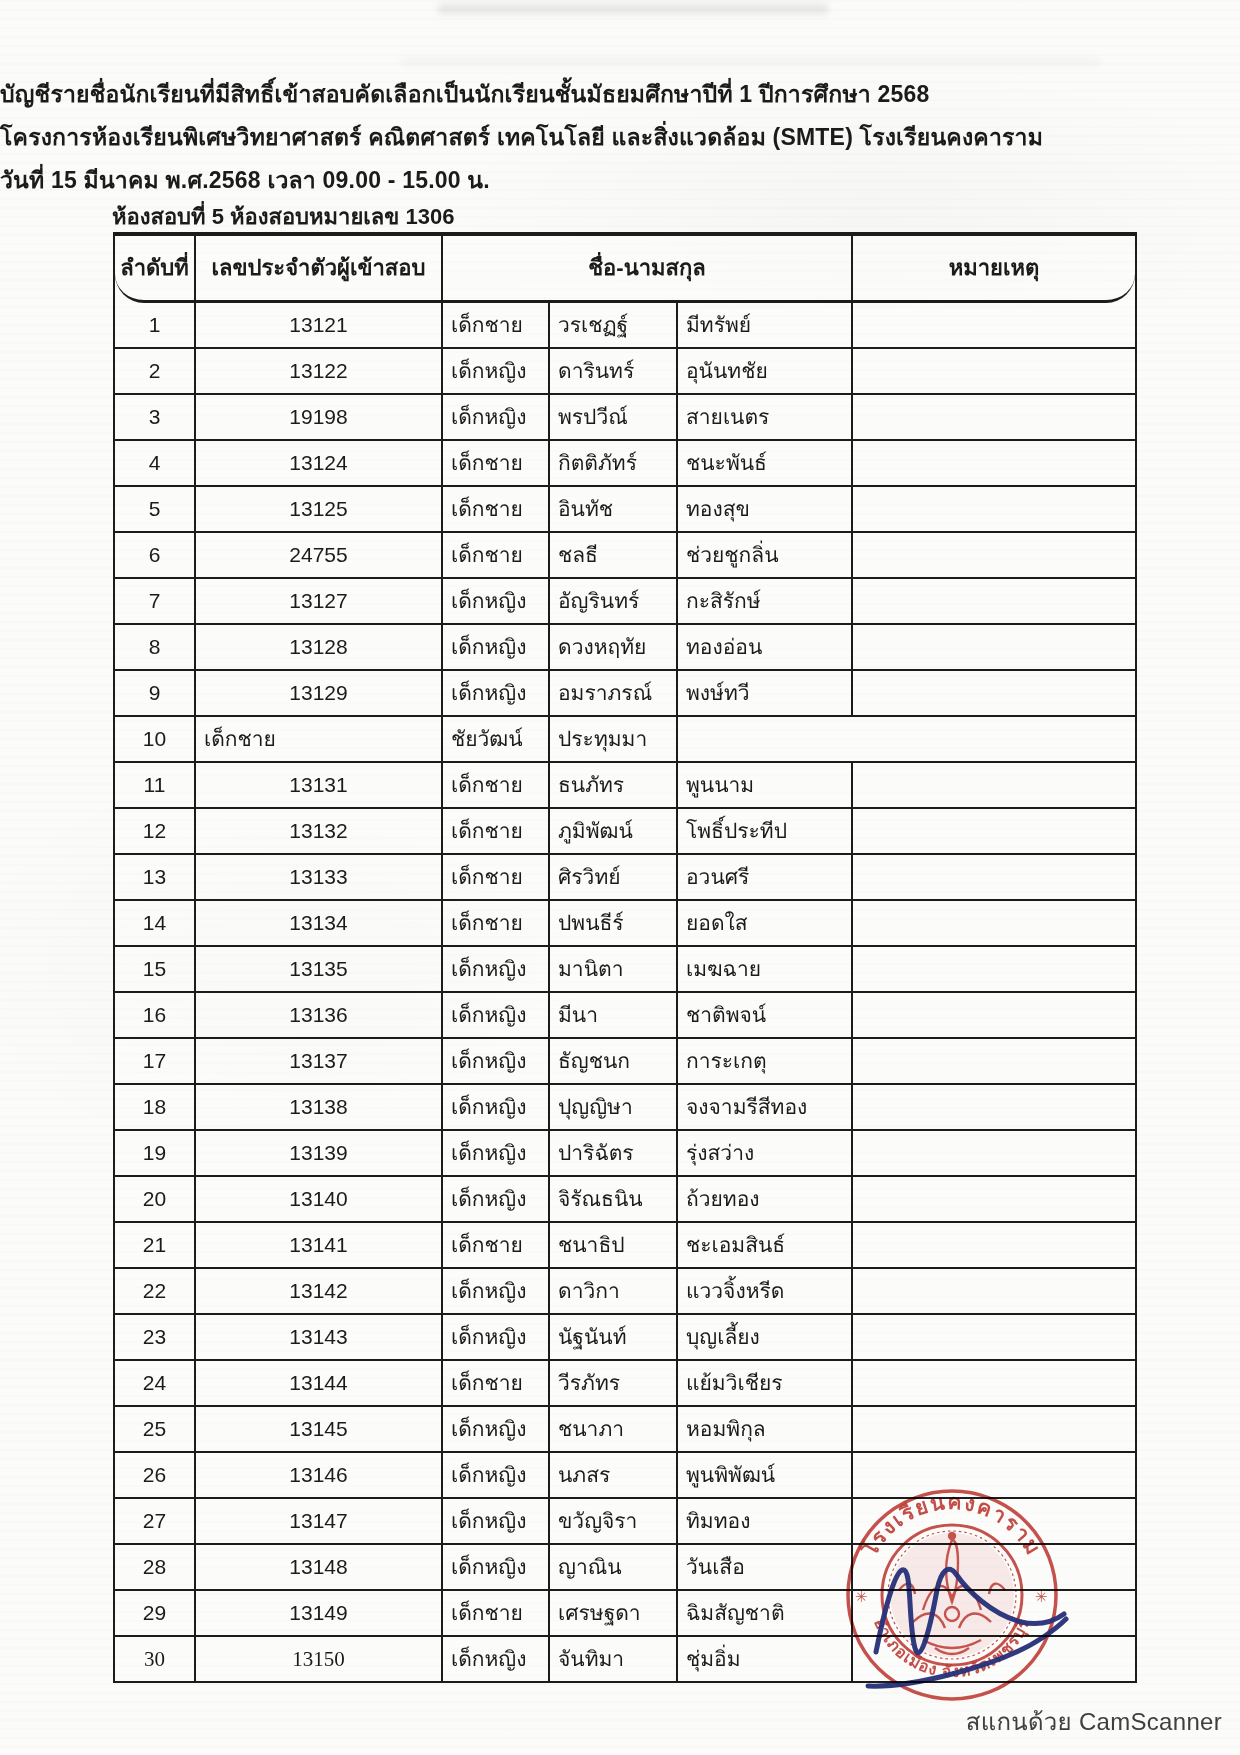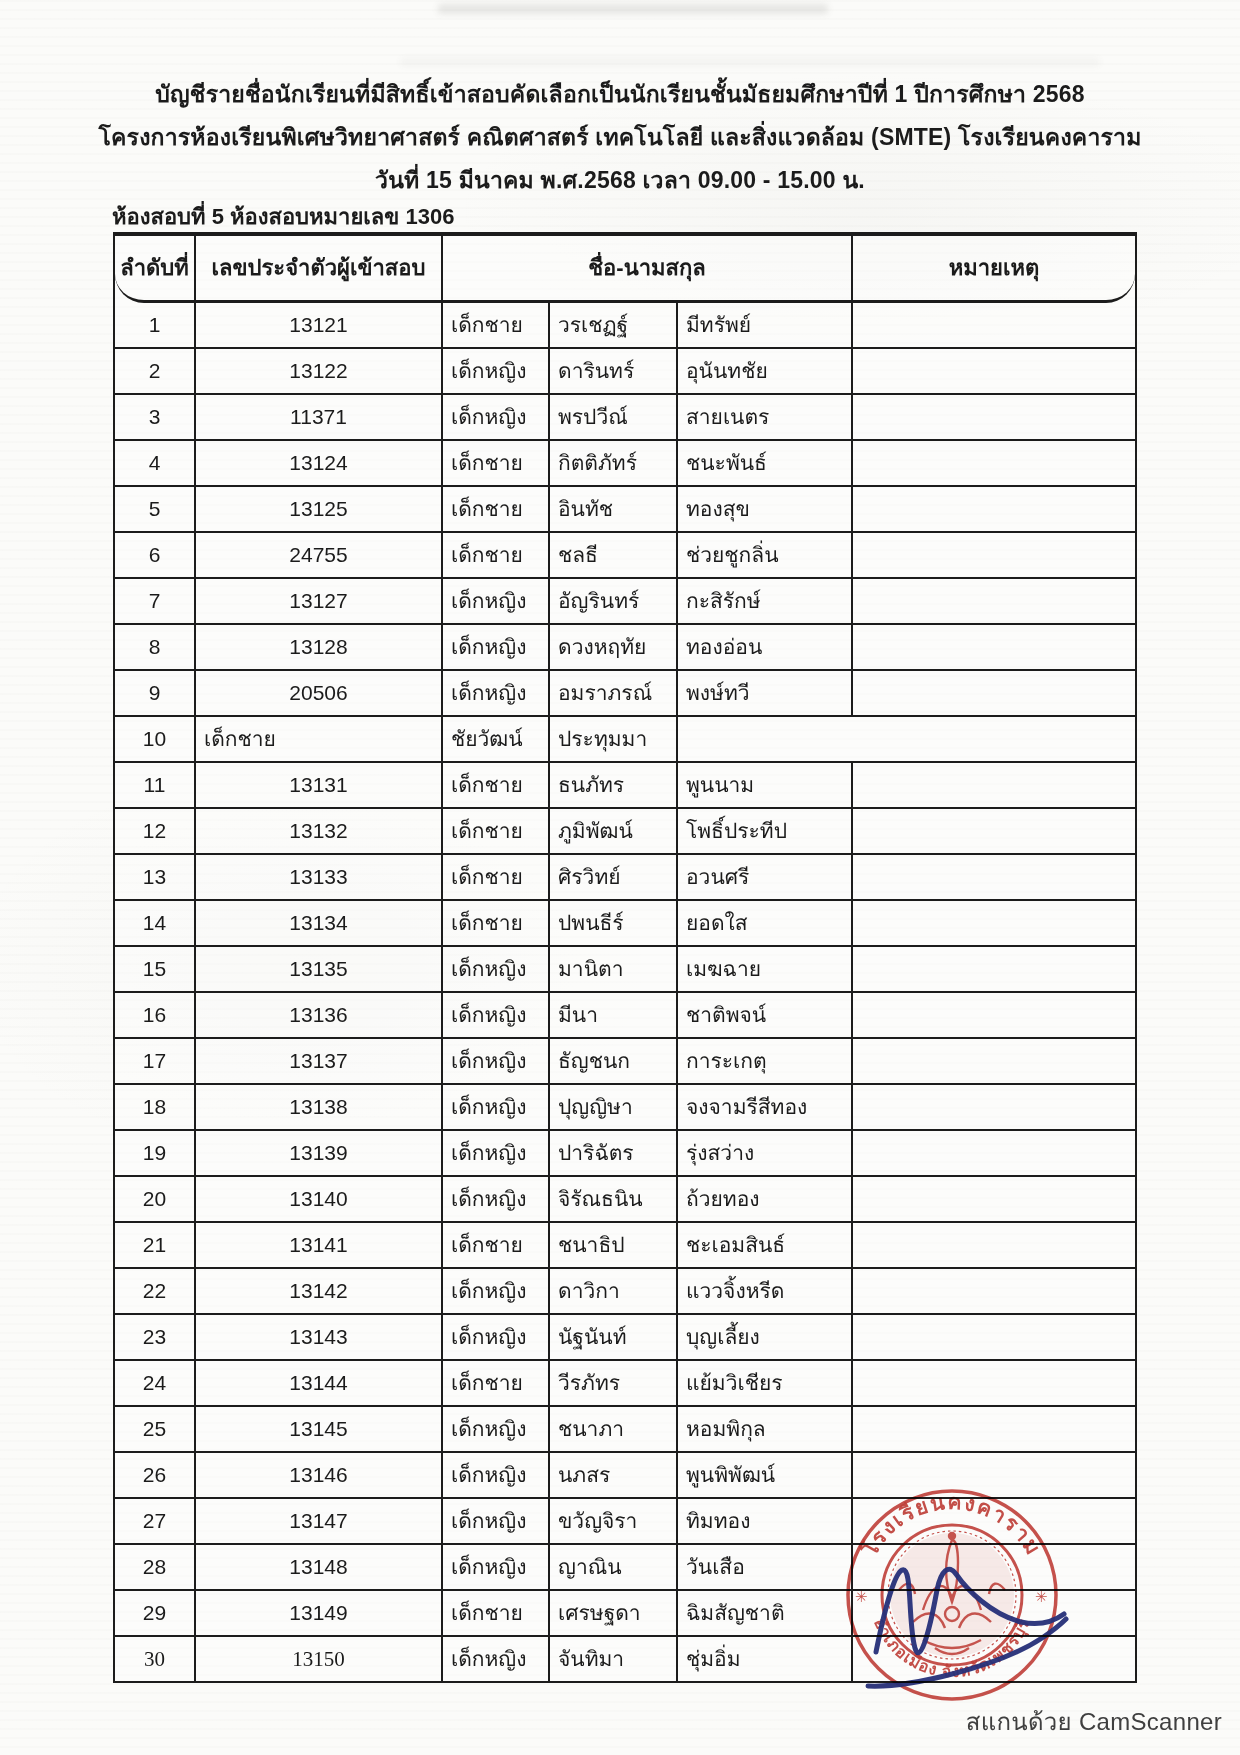--- a/index.html
+++ b/index.html
@@ -14,21 +14,21 @@
       #fbfbf9;
     overflow:hidden;
     font-family:"Liberation Sans", sans-serif;
     color:#1b1b1b;
   }
   
   .smudge{position:absolute;background:#6a6a66;opacity:0.10;filter:blur(3px);border-radius:3px;}
   .smudge.s1{left:438px;top:4px;width:390px;height:10px;opacity:0.14;}
   .smudge.s2{left:400px;top:58px;width:700px;height:8px;opacity:0.05;}
 
-  .title-line{position:absolute;left:0;width:100%;text-align:center;font-size:23px;font-weight:600;letter-spacing:0.2px;}
+  .title-line{position:absolute;left:0;width:100%;text-align:left;font-size:23px;font-weight:600;letter-spacing:0.2px;}
   .t1{top:76px;}
   .t2{top:119px;}
   .t3{top:162px;}
   .room-line{position:absolute;left:112px;top:199px;font-size:22px;font-weight:600;}
 
   
   .stable{
     position:absolute;left:113px;top:232px;
     width:1020px;
     border:2px solid #1c1c1c;border-top-width:4px;
@@ -105,21 +105,21 @@
         <div class="trow">
           <div class="tcell c-center">2</div>
           <div class="tcell c-center">13122</div>
           <div class="tcell c-left">เด็กหญิง</div>
           <div class="tcell c-left">ดารินทร์</div>
           <div class="tcell c-left">อุนันทชัย</div>
           <div class="tcell c-left"></div>
         </div>
         <div class="trow">
           <div class="tcell c-center">3</div>
-          <div class="tcell c-center">11371</div>
+          <div class="tcell c-center">19198</div>
           <div class="tcell c-left">เด็กหญิง</div>
           <div class="tcell c-left">พรปวีณ์</div>
           <div class="tcell c-left">สายเนตร</div>
           <div class="tcell c-left"></div>
         </div>
         <div class="trow">
           <div class="tcell c-center">4</div>
           <div class="tcell c-center">13124</div>
           <div class="tcell c-left">เด็กชาย</div>
           <div class="tcell c-left">กิตติภัทร์</div>
@@ -153,21 +153,21 @@
         <div class="trow">
           <div class="tcell c-center">8</div>
           <div class="tcell c-center">13128</div>
           <div class="tcell c-left">เด็กหญิง</div>
           <div class="tcell c-left">ดวงหฤทัย</div>
           <div class="tcell c-left">ทองอ่อน</div>
           <div class="tcell c-left"></div>
         </div>
         <div class="trow">
           <div class="tcell c-center">9</div>
-          <div class="tcell c-center">20506</div>
+          <div class="tcell c-center">13129</div>
           <div class="tcell c-left">เด็กหญิง</div>
           <div class="tcell c-left">อมราภรณ์</div>
           <div class="tcell c-left">พงษ์ทวี</div>
           <div class="tcell c-left"></div>
         </div>
         <div class="trow">
           <div class="tcell c-center">10</div>
           <div class="tcell c-left">เด็กชาย</div>
           <div class="tcell c-left">ชัยวัฒน์</div>
           <div class="tcell c-left">ประทุมมา</div>

